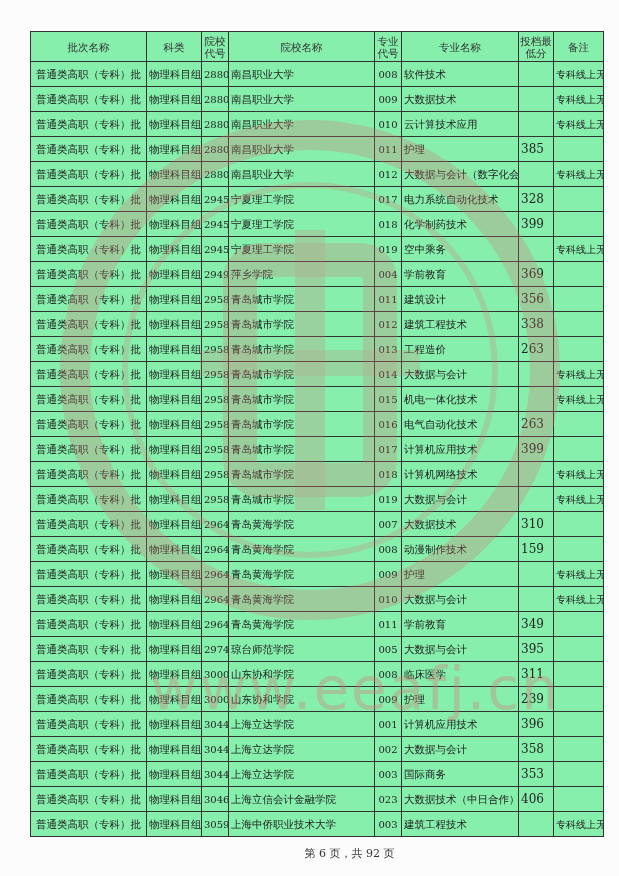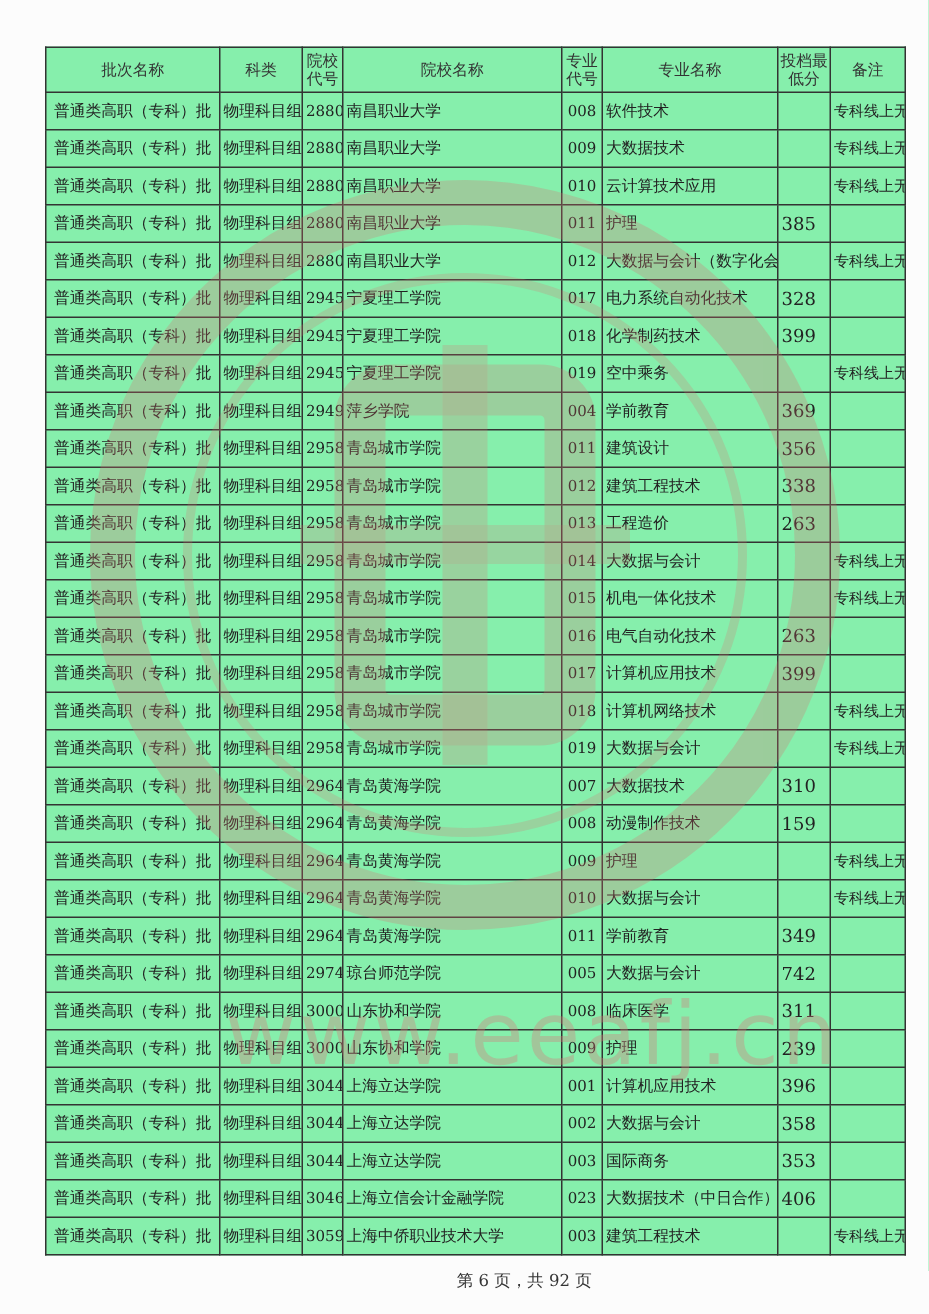--- a/index.html
+++ b/index.html
@@ -302,21 +302,21 @@
         <td class="c-score">349</td>
         <td class="c-note"></td>
       </tr>
       <tr>
         <td class="c-batch">普通类高职（专科）批</td>
         <td class="c-cat">物理科目组</td>
         <td class="c-code">2974</td>
         <td class="c-school">琼台师范学院</td>
         <td class="c-mcode">005</td>
         <td class="c-major">大数据与会计</td>
-        <td class="c-score">742</td>
+        <td class="c-score">395</td>
         <td class="c-note"></td>
       </tr>
       <tr>
         <td class="c-batch">普通类高职（专科）批</td>
         <td class="c-cat">物理科目组</td>
         <td class="c-code">3000</td>
         <td class="c-school">山东协和学院</td>
         <td class="c-mcode">008</td>
         <td class="c-major">临床医学</td>
         <td class="c-score">311</td>

